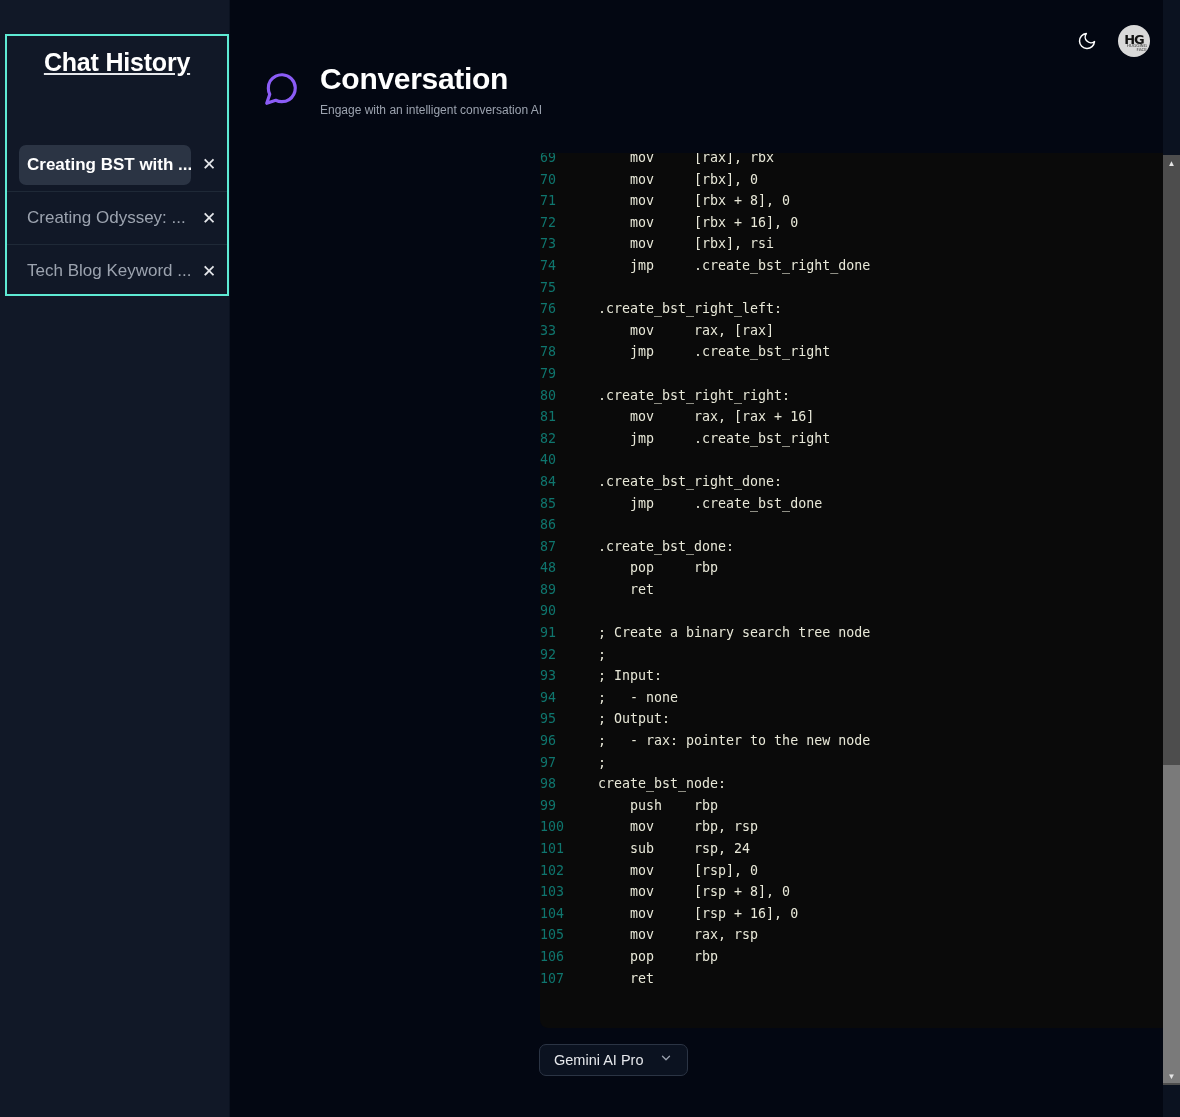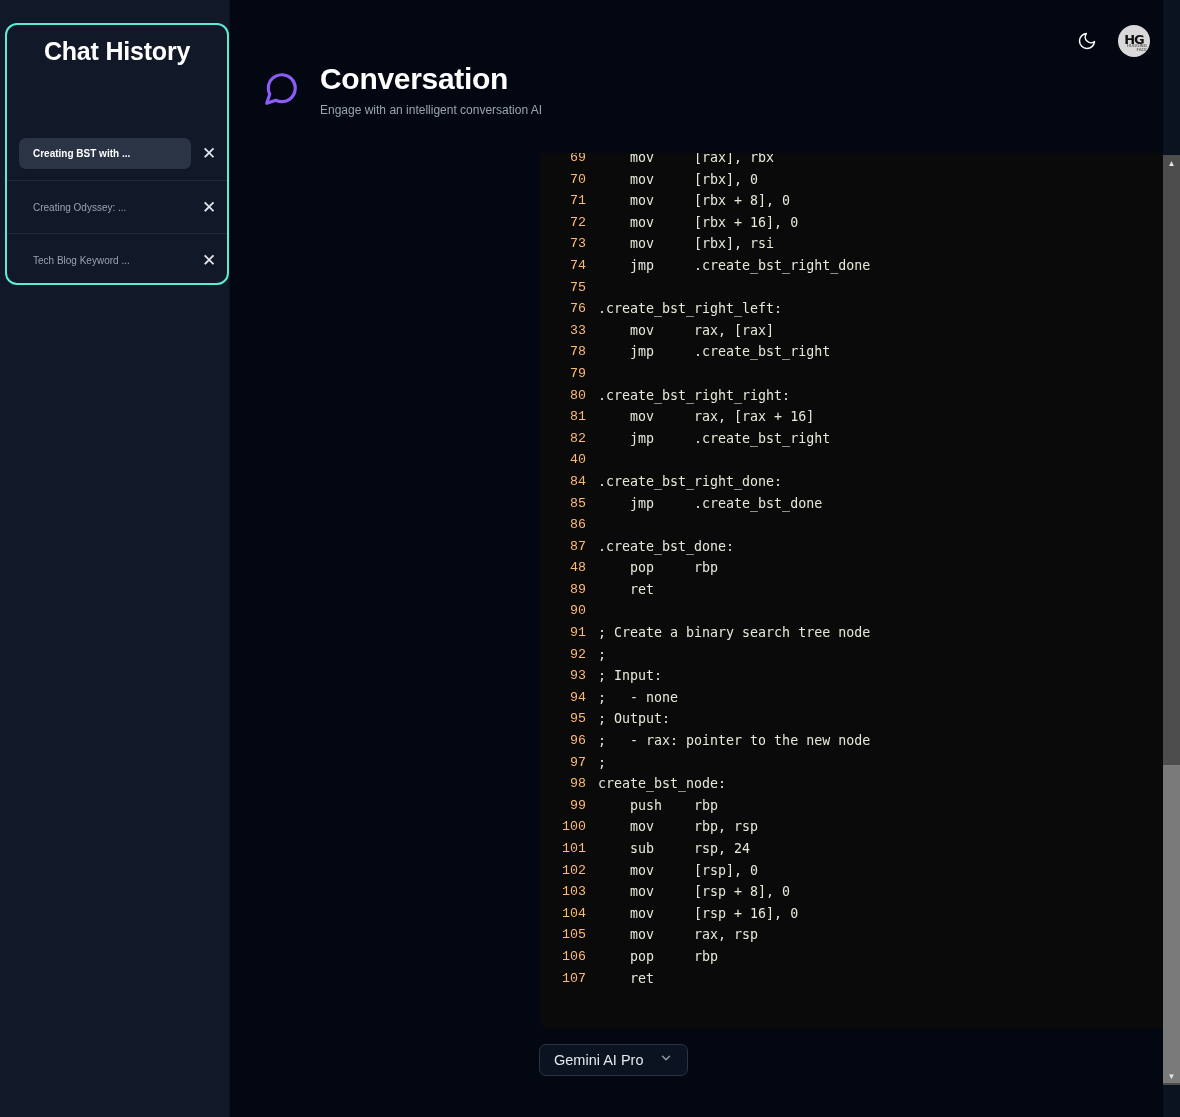--- a/index.html
+++ b/index.html
@@ -20,27 +20,28 @@
     width: 230px;
     min-width: 230px;
     height: 1117px;
     background: #111827;
     position: relative;
     border-right: 1px solid #0b1220;
   }
   #sidebar-panel {
     position: absolute;
     left: 5px;
-    top: 23px;
+    top: 34px;
     width: 224px;
     height: 262px;
     border: 2px solid #5eead4;
-    border-radius: 12px;
+    border-radius: 0;
     background: #111827;
     overflow: hidden;
+    text-decoration: underline;
   }
   #sidebar-title {
     text-align: center;
     font-size: 25px;
     font-weight: bold;
     color: #ffffff;
     padding-top: 12px;
     letter-spacing: -0.2px;
   }
   #chat-list {
@@ -52,25 +53,25 @@
   .chat-row {
     display: flex;
     align-items: center;
     height: 53px;
     padding: 0 0 0 12px;
     border-top: 1px solid #1f2937;
   }
   .chat-row:first-child { border-top: none; }
   .chat-label {
     flex: 1;
-    font-size: 10px;
+    font-size: 17px;
     color: #9ca3af;
     white-space: nowrap;
     overflow: hidden;
-    padding: 10px 10px 10px 14px;
+    padding: 10px 10px 10px 8px;
     border-radius: 7px;
   }
   .chat-row.active .chat-label {
     background: #2b3444;
     color: #ffffff;
     font-weight: bold;
   }
   .chat-close {
     width: 36px;
     height: 53px;
@@ -175,25 +176,24 @@
     margin-top: -6px;
   }
   .code-line {
     display: flex;
     white-space: pre;
     height: 21.6px;
   }
   .ln {
     width: 58px;
     min-width: 58px;
-    text-align: right;
-    color: #fdba74;
+    text-align: left;
+    color: #0f766e;
     padding-right: 12px;
     user-select: none;
-    font-family: Liberation Mono, monospace;
   }
   .code-txt { color: #e8e8d8; }
 
   
   #model-select {
     position: absolute;
     left: 309px;
     top: 1044px;
     height: 32px;
     min-width: 143px;

